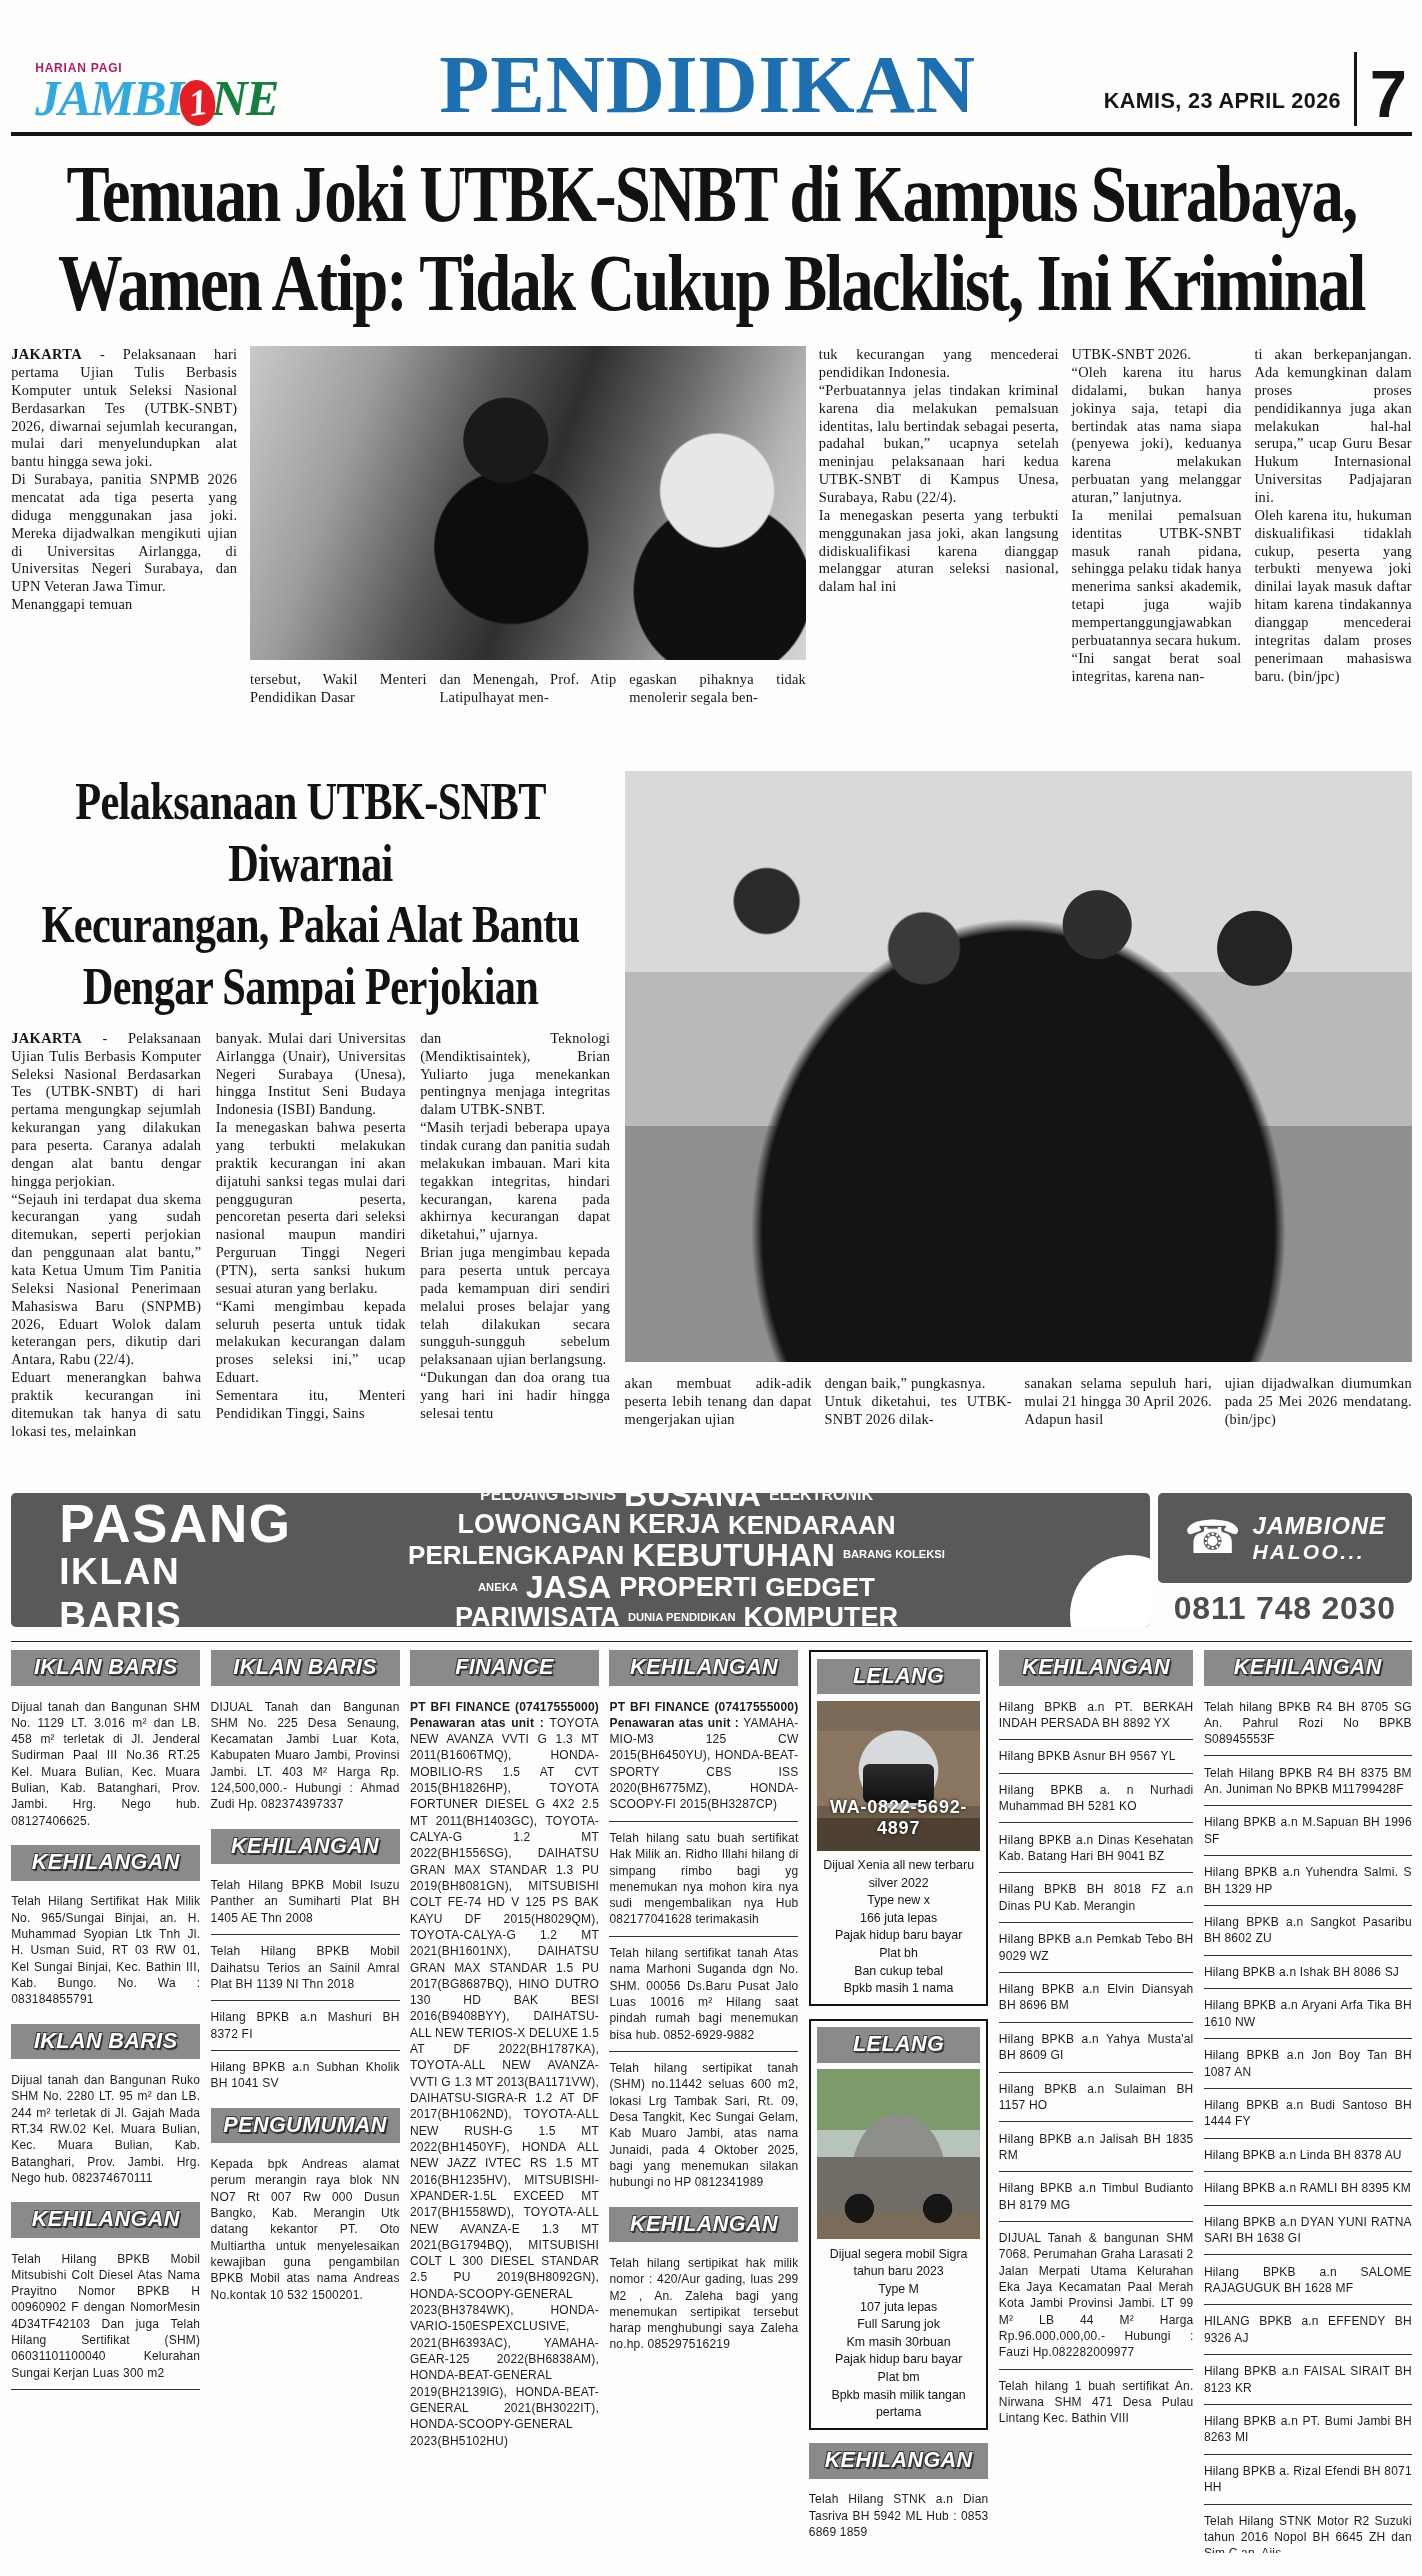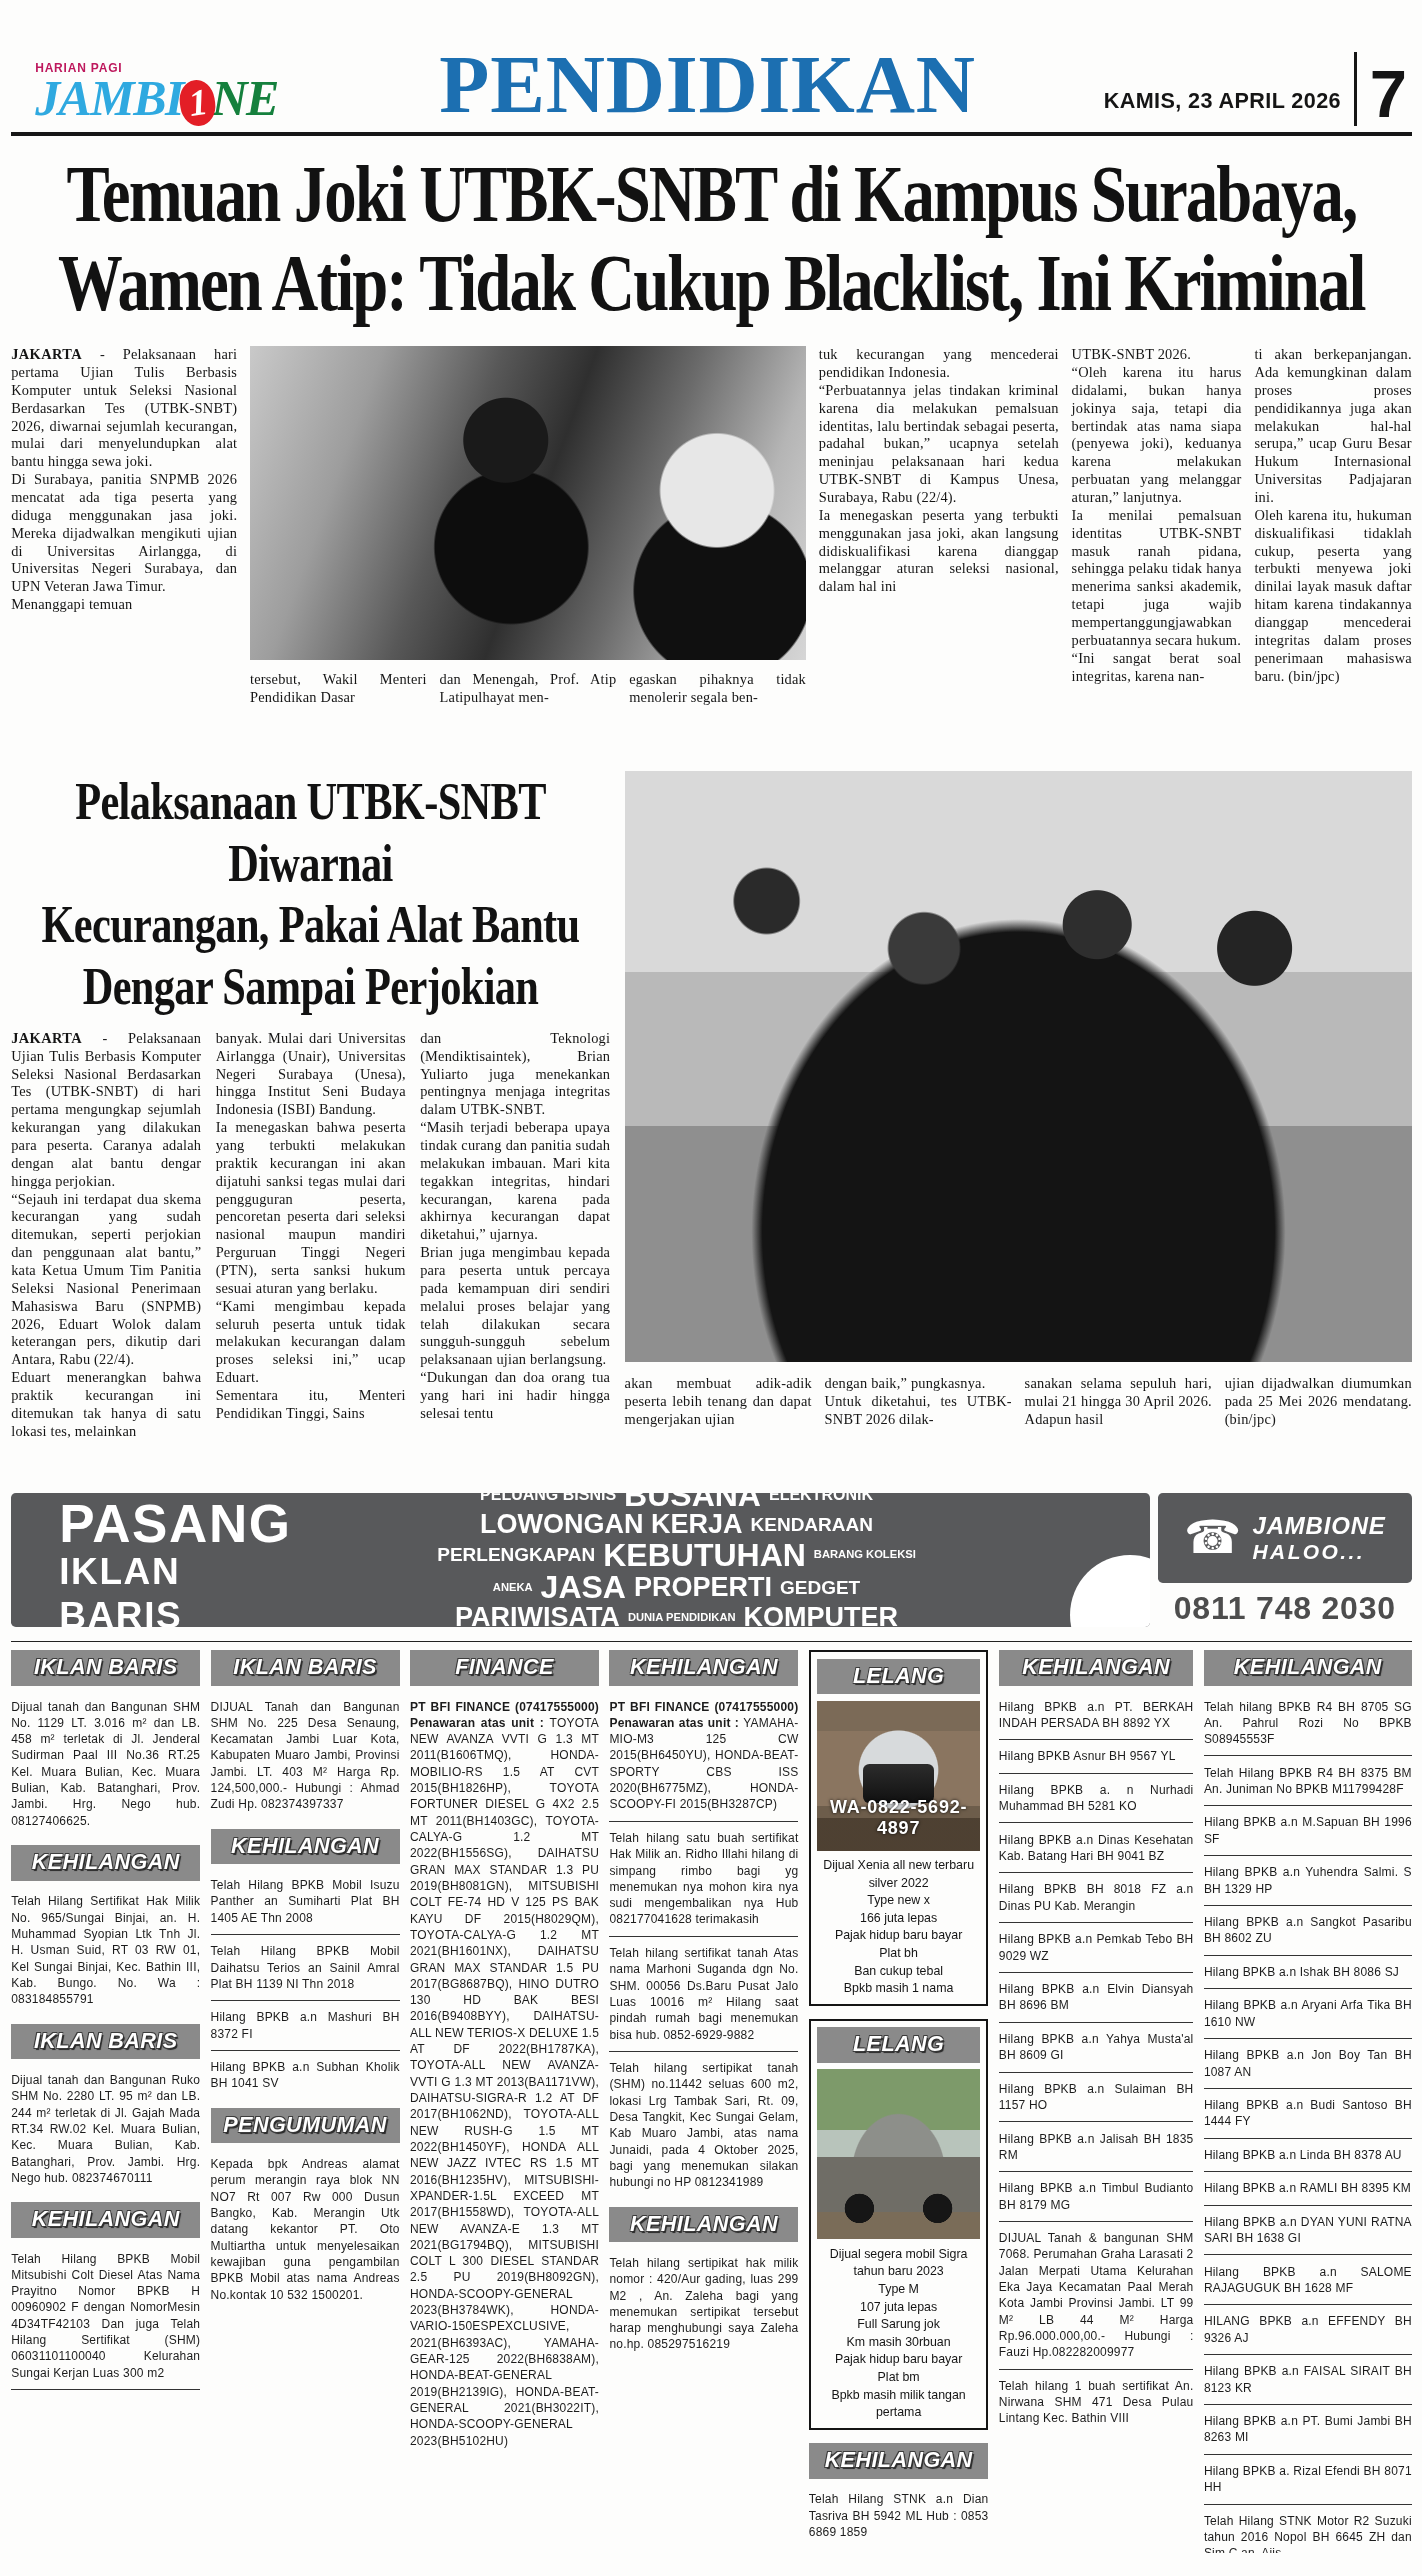--- a/index.html
+++ b/index.html
@@ -64,21 +64,21 @@
   .strip > div { flex:1; }
 
   
   .banner-row { display:flex; gap:8px; margin-top:17.6px; height:134px; }
   .banner-main { position:relative; flex:1; background:#58595b; border-radius:4.8px; display:flex; align-items:center; overflow:hidden; }
   .banner-left { width:288px; padding-left:48px; color:#fff; font-family:"Liberation Sans",sans-serif; font-weight:bold;margin-top:16px; }
   .banner-left .l1 { font-size:53px; line-height:1; letter-spacing:1.6px; }
   .banner-left .l2 { font-size:37px; line-height:1.2; letter-spacing:1.6px; }
   .cloud { flex:1; color:#fff; font-family:"Liberation Sans",sans-serif; font-weight:bold; text-align:center; line-height:1.02; padding:4.8px 56px 11.2px 24px; border-bottom:3.2px solid #fff; margin-right:64px; }
   .cloud span { display:inline-block; margin:0 4px; vertical-align:middle; }
-  .cw-xs { font-size:11.2px; } .cw-s { font-size:16px; } .cw-m { font-size:19px; } .cw-l { font-size:27px; } .cw-xl { font-size:32px; }
+  .cw-xs { font-size:11.2px; } .cw-s { font-size:16px; } .cw-m { font-size:26px; } .cw-l { font-size:27px; } .cw-xl { font-size:32px; }
   .banner-swoosh { position:absolute; right:-40px; bottom:-48px; width:120px; height:120px; background:#fff; border-radius:50%; }
   .banner-right { flex:0 0 254px; display:flex; flex-direction:column; }
   .haloo-box { background:#58595b; border-radius:4.8px; flex:1; color:#fff; display:flex; align-items:center; justify-content:center; gap:11.2px; }
   .phone-glyph { font-size:46px; line-height:1; }
   .haloo-text { font-family:"Liberation Sans",sans-serif; font-weight:bold; font-style:italic; }
   .haloo-text .b1 { font-size:24px; letter-spacing:0.8px; }
   .haloo-text .b2 { font-size:21px; letter-spacing:2.4px; }
   .banner-phone { font-family:"Liberation Sans",sans-serif; font-weight:bold; font-size:32px; color:#4d4d4d; text-align:center; padding-top:6.4px; letter-spacing:0.8px; }
 
   

